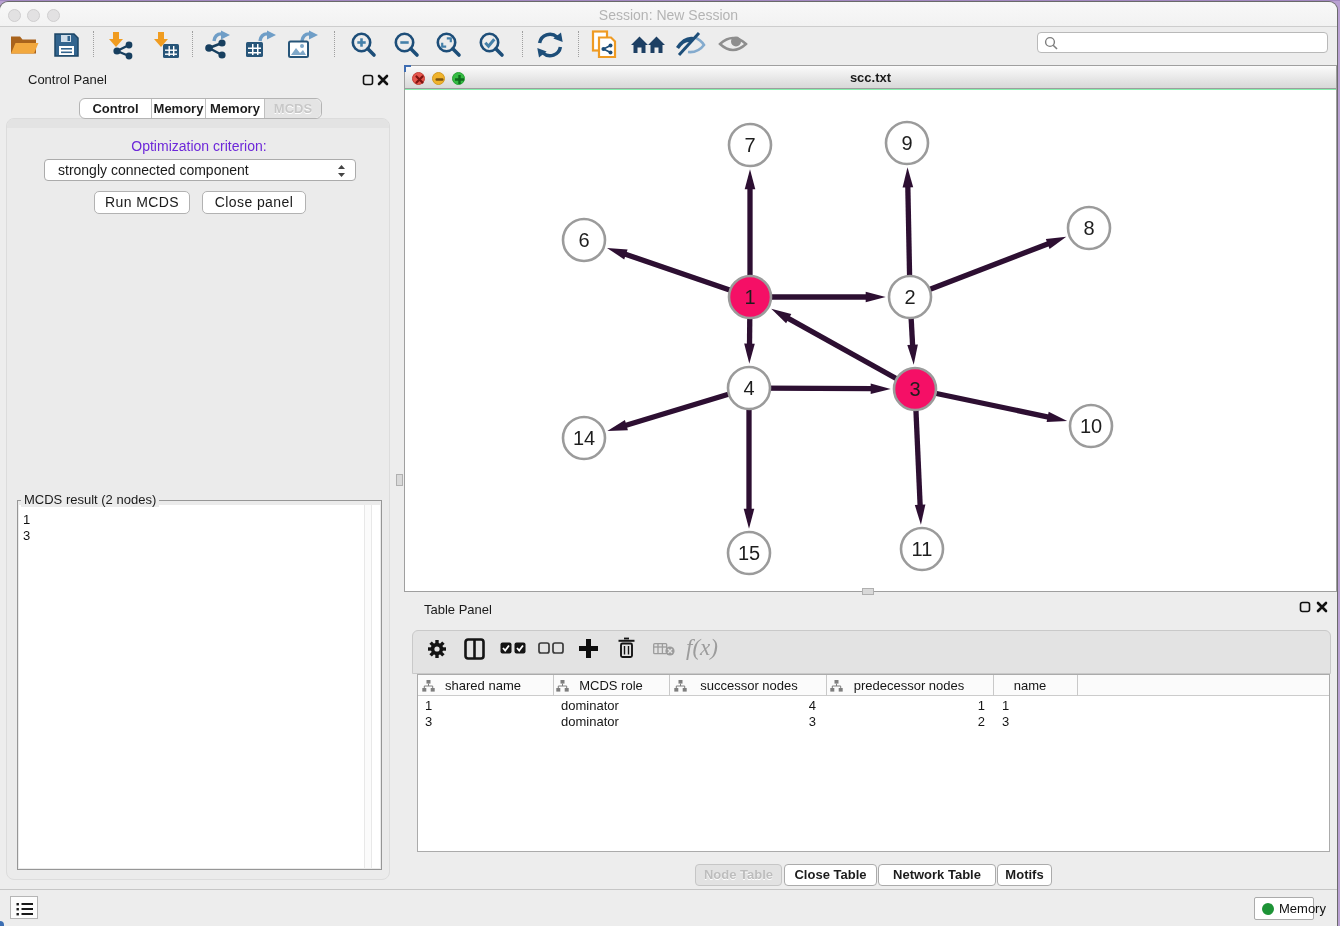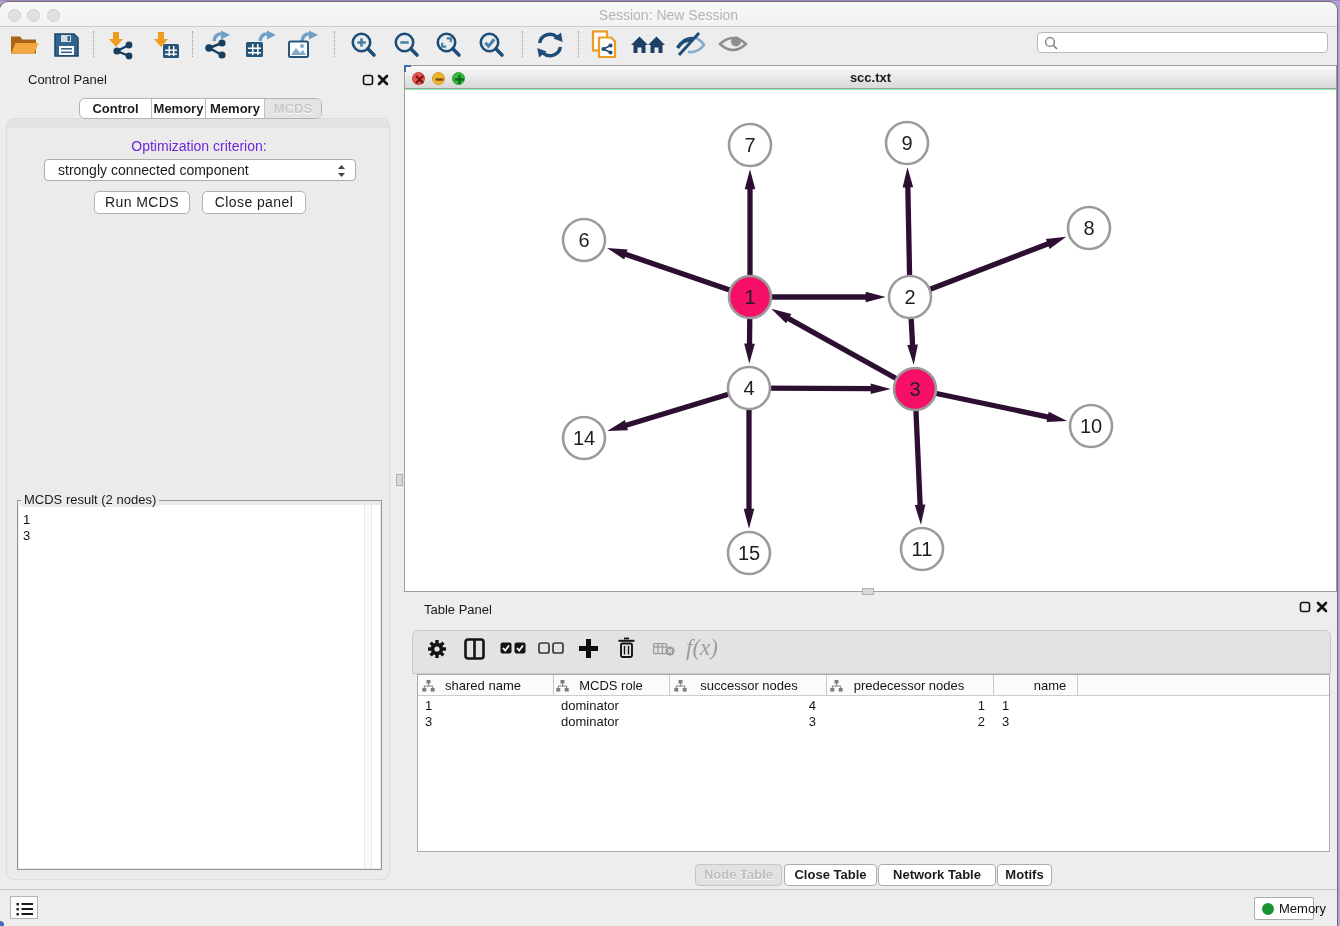--- a/index.html
+++ b/index.html
@@ -381,21 +381,21 @@
           <rect x="4.5" y="0" width="4" height="3.6"></rect>
           <rect x="0.3" y="8" width="4" height="3.6"></rect>
           <rect x="8.7" y="8" width="4" height="3.6"></rect>
         </g>
         <path d="M6.5 3.6v2.4M2.3 8V6h8.4v2" stroke="#7e7e7e" stroke-width="1" fill="none"></path>
       </svg>
   <div class="htxt" style="left:65px;transform:translateX(-50%)">shared name</div>
   <div class="htxt" style="left:193px;transform:translateX(-50%)">MCDS role</div>
   <div class="htxt" style="left:331px;transform:translateX(-50%)">successor nodes</div>
   <div class="htxt" style="left:491px;transform:translateX(-50%)">predecessor nodes</div>
-  <div class="htxt" style="left:632px;transform:translateX(-50%)">name</div>
+  <div class="htxt" style="left:612px;transform:translateX(-50%)">name</div>
   <div class="cell" style="left:7px;top:23px">1</div>
   <div class="cell" style="left:143px;top:23px">dominator</div>
   <div class="cell" style="left:350px;top:23px;width:48px;text-align:right">4</div>
   <div class="cell" style="left:519px;top:23px;width:48px;text-align:right">1</div>
   <div class="cell" style="left:584px;top:23px">1</div>
   <div class="cell" style="left:7px;top:39px">3</div>
   <div class="cell" style="left:143px;top:39px">dominator</div>
   <div class="cell" style="left:350px;top:39px;width:48px;text-align:right">3</div>
   <div class="cell" style="left:519px;top:39px;width:48px;text-align:right">2</div>
   <div class="cell" style="left:584px;top:39px">3</div>

